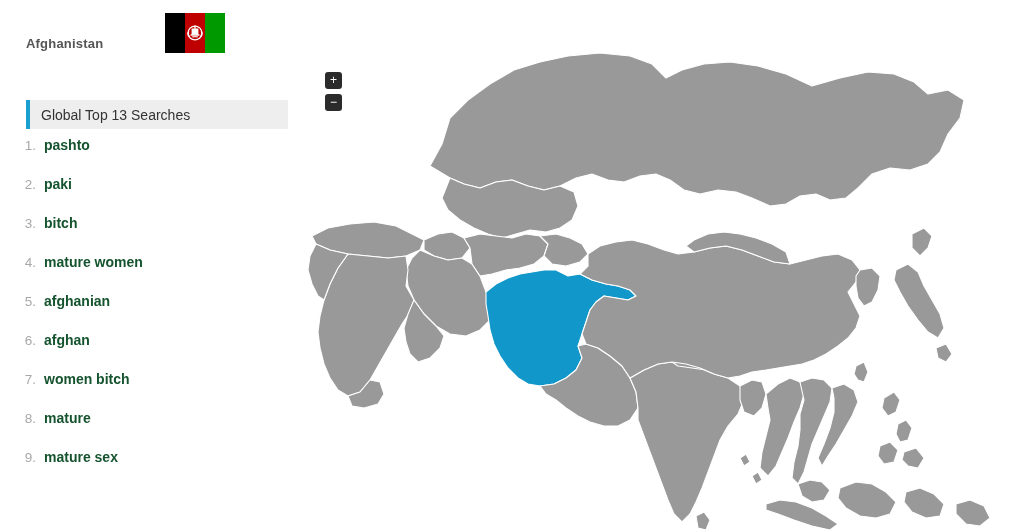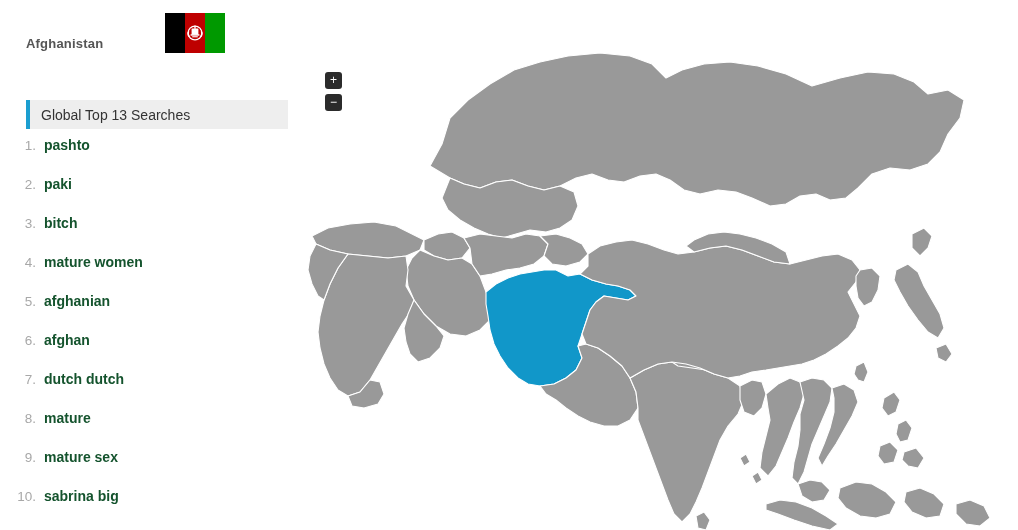--- a/index.html
+++ b/index.html
@@ -239,33 +239,29 @@
     <li>
       <span class="rank">5.</span>
       <a class="term">afghanian</a>
     </li>
     <li>
       <span class="rank">6.</span>
       <a class="term">afghan</a>
     </li>
     <li>
       <span class="rank">7.</span>
-      <a class="term">dutch dutch</a>
+      <a class="term">women bitch</a>
     </li>
     <li>
       <span class="rank">8.</span>
       <a class="term">mature</a>
     </li>
     <li>
       <span class="rank">9.</span>
       <a class="term">mature sex</a>
-    </li>
-    <li>
-      <span class="rank">10.</span>
-      <a class="term">sabrina big</a>
     </li>
   </ul>
 </div>
 
 <div id="map-panel">
 
   <div id="map-zoom-controls">
     <div class="zoom-btn">+</div>
     <div class="zoom-btn">−</div>
   </div>

